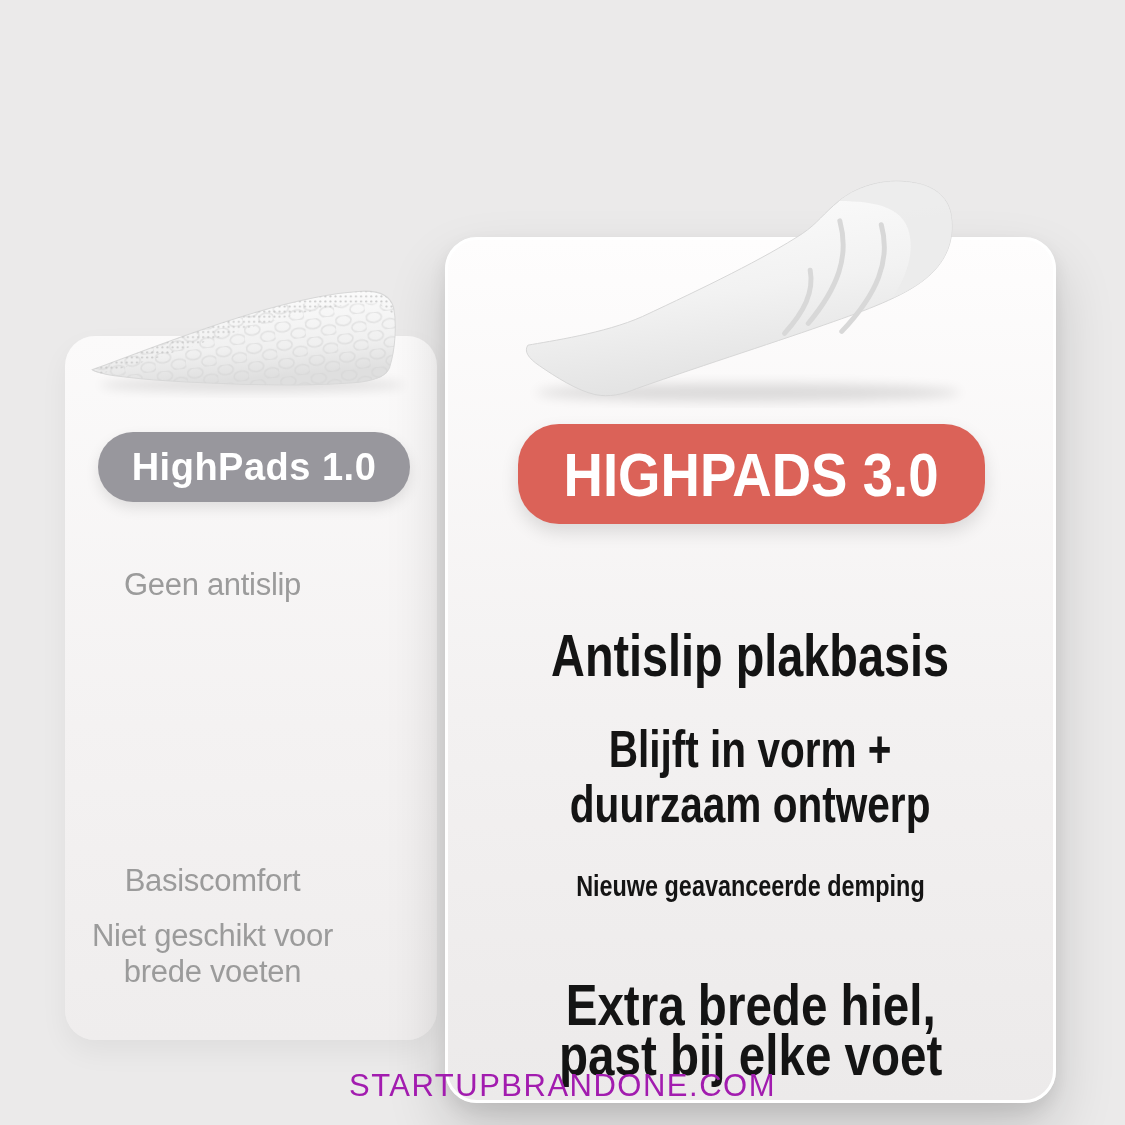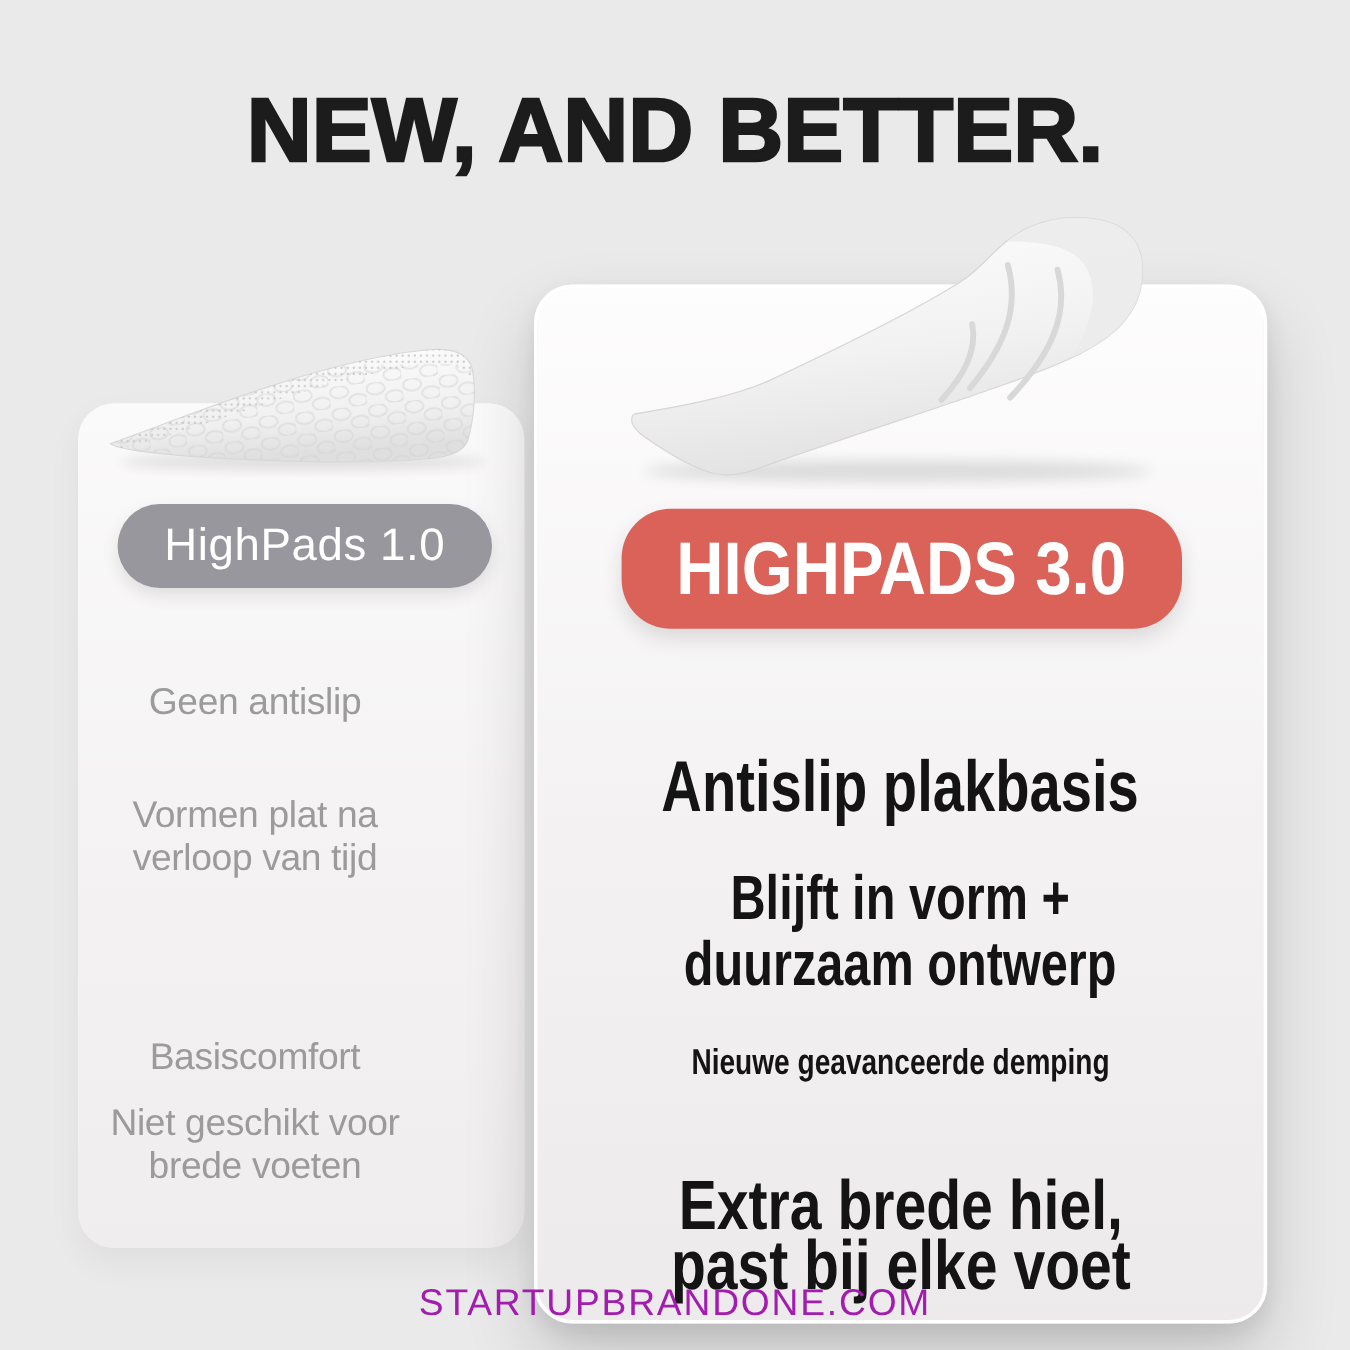--- a/index.html
+++ b/index.html
@@ -37,22 +37,22 @@
   
   .product-old { position:absolute; left:84px; top:268px; width:330px; height:130px; z-index:3; }
   .product-new { position:absolute; left:516px; top:156px; width:464px; height:252px; z-index:3; }
 
   
   .pill {
     position:absolute; z-index:3; display:flex;
     align-items:center; justify-content:center; color:#ffffff;
   }
   .pill-old {
-    left:98px; top:420px; width:312px; height:70px; border-radius:35px;
-    font-size:38px; font-weight:400; letter-spacing:0.5px;
+    left:98px; top:432px; width:312px; height:70px; border-radius:35px;
+    font-size:38px; font-weight:700; letter-spacing:0.5px;
     box-shadow:0 6px 14px rgba(0,0,0,0.10);
   }
   .pill-new {
     left:518px; top:424px; width:467px; height:100px; border-radius:41px;
     font-size:62px; font-weight:800;
     box-shadow:0 8px 18px rgba(0,0,0,0.12);
   }
   .pill-new .squeeze { display:inline-block; transform:scaleX(0.88); transform-origin:center; white-space:nowrap; }
 
   
@@ -83,21 +83,20 @@
     position:absolute; left:0; top:1068px; width:1125px; z-index:4;
     text-align:center; font-size:31px; letter-spacing:1.5px;
     color:#a21caf; font-weight:400;
   }
 </style>
 </head>
 <body>
 
 <div id="stage" style="background-color: rgb(235, 234, 234);">
 
-  <div class="title">NEW, AND BETTER.</div>
 
   <div class="card-old"></div>
 
   <div class="card-new"></div>
 
   <svg class="product-old" viewBox="0 0 324 126" aria-hidden="true">
     <defs>
       <linearGradient id="g1" x1="0" y1="0" x2="0.25" y2="1">
         <stop offset="0" stop-color="#ffffff"></stop>
         <stop offset="0.7" stop-color="#f0f0f0"></stop>
@@ -145,22 +144,20 @@
   </svg>
 
   <div class="pill pill-old" style="background-color: rgb(152, 151, 157);">
     <span>HighPads 1.0</span>
   </div>
   <div class="pill pill-new" style="background-color: rgb(219, 98, 88);">
     <span class="squeeze">HIGHPADS 3.0</span>
   </div>
 
   <div class="feature old-col old-f0">Geen antislip</div>
-  <div class="feature old-col old-f1">Vormen plat na
-verloop van tijd</div>
   <div class="feature old-col old-f2">Basiscomfort</div>
   <div class="feature old-col old-f3">Niet geschikt voor
 brede voeten</div>
 
   <div class="feature new-col new-f0">
     <span class="squeeze">Antislip plakbasis</span>
   </div>
   <div class="feature new-col new-f1">
     <span class="squeeze">Blijft in vorm +
 duurzaam ontwerp</span>

